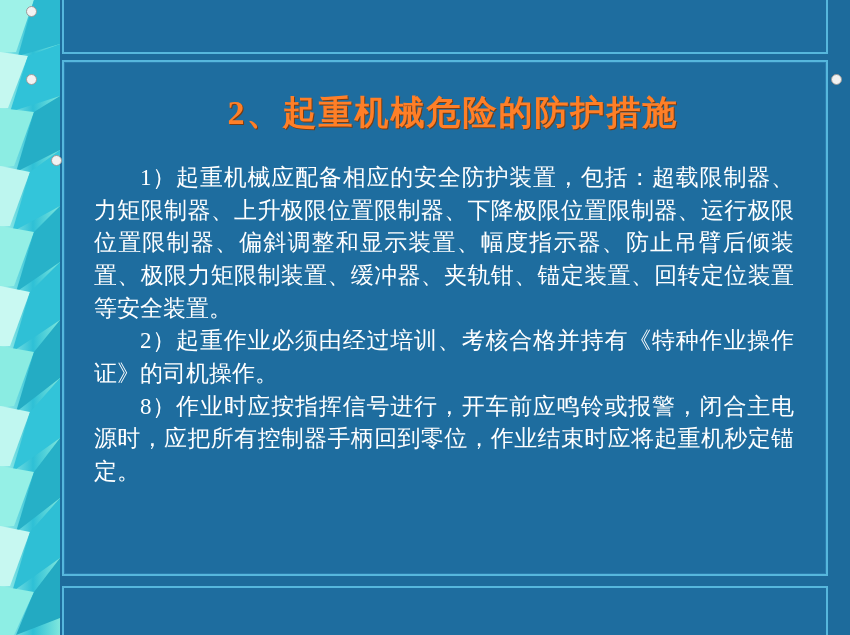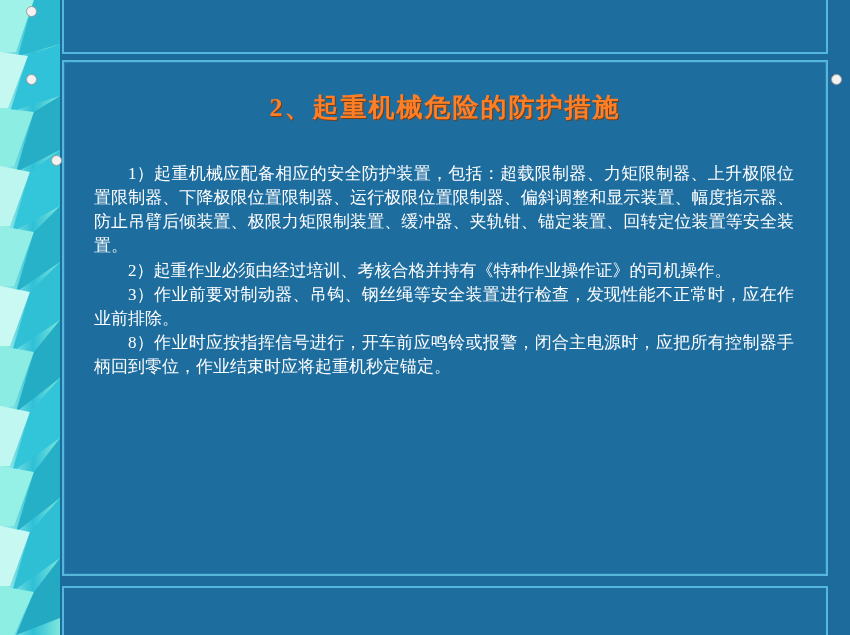--- a/index.html
+++ b/index.html
@@ -61,39 +61,39 @@
     top: 0;
     width: 762px;
     height: 52px;
     background: #1e6d9f;
     border: 2px solid #56b7dd;
     border-top: none;
   }
 
   .title {
     position: absolute;
-    left: 0;
+    left: 8px;
     top: 28px;
     width: 762px;
     text-align: center;
     color: #ff7f27;
-    font-size: 26px;
+    font-size: 34px;
     font-weight: bold;
     letter-spacing: 2px;
     font-family: "Liberation Serif", serif;
     text-shadow: 1px 1px 0 #7a3b10;
   }
 
   .body-text {
     position: absolute;
     left: 30px;
     top: 100px;
     width: 700px;
     color: #ffffff;
-    font-size: 17px;
+    font-size: 23px;
     line-height: 1.42;
     font-family: "Liberation Serif", serif;
   }
   .para {
     margin: 0 0 0 0;
     text-indent: 2em;
     text-align: justify;
   }
 
   
@@ -152,21 +152,20 @@
     </svg>
   </div>
 
   <div class="top-strip"></div>
 
   <div class="panel">
     <div class="title">2、起重机械危险的防护措施</div>
     <div class="body-text">
       <p class="para">1）起重机械应配备相应的安全防护装置，包括：超载限制器、力矩限制器、上升极限位置限制器、下降极限位置限制器、运行极限位置限制器、偏斜调整和显示装置、幅度指示器、防止吊臂后倾装置、极限力矩限制装置、缓冲器、夹轨钳、锚定装置、回转定位装置等安全装置。</p>
       <p class="para">2）起重作业必须由经过培训、考核合格并持有《特种作业操作证》的司机操作。</p>
-      <p class="para">3）作业前要对制动器、吊钩、钢丝绳等安全装置进行检查，发现性能不正常时，应在作业前排除。</p>
       <p class="para">8）作业时应按指挥信号进行，开车前应鸣铃或报警，闭合主电源时，应把所有控制器手柄回到零位，作业结束时应将起重机秒定锚定。</p>
     </div>
   </div>
 
   <div class="panel-bottom"></div>
 
   <div class="handle" style="left:26px; top:6px;"></div>
   <div class="handle" style="left:26px; top:74px;"></div>
   <div class="handle" style="left:51px; top:155px;"></div>
   <div class="handle" style="left:831px; top:74px;"></div>

